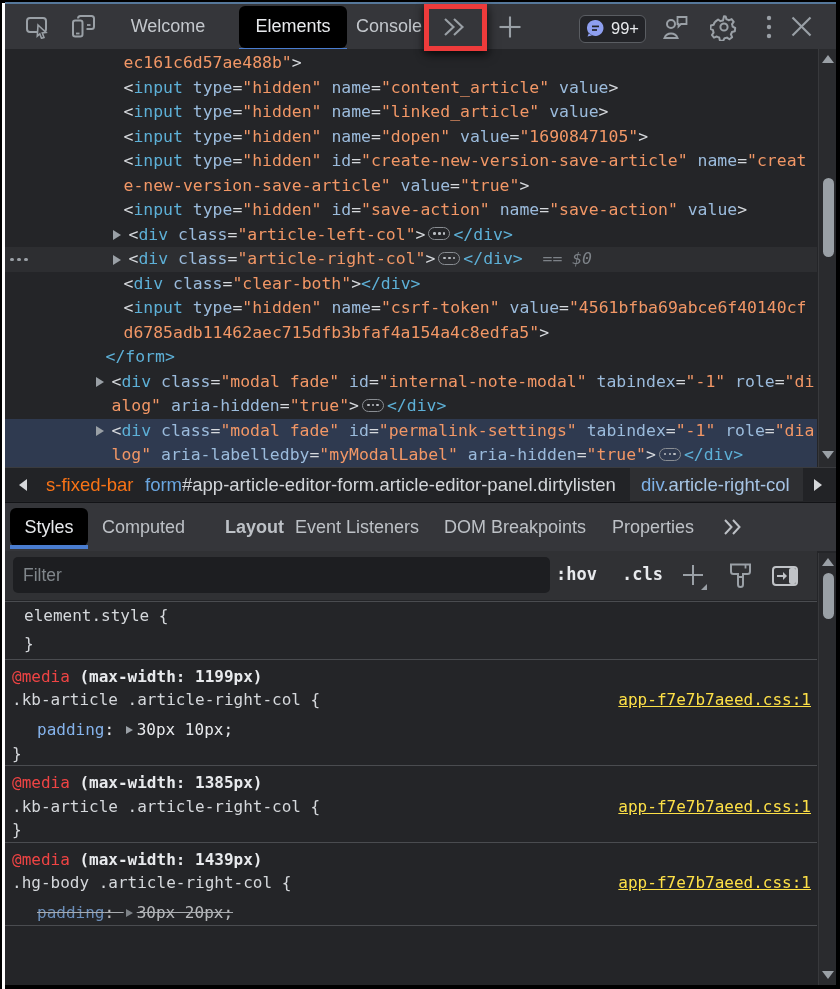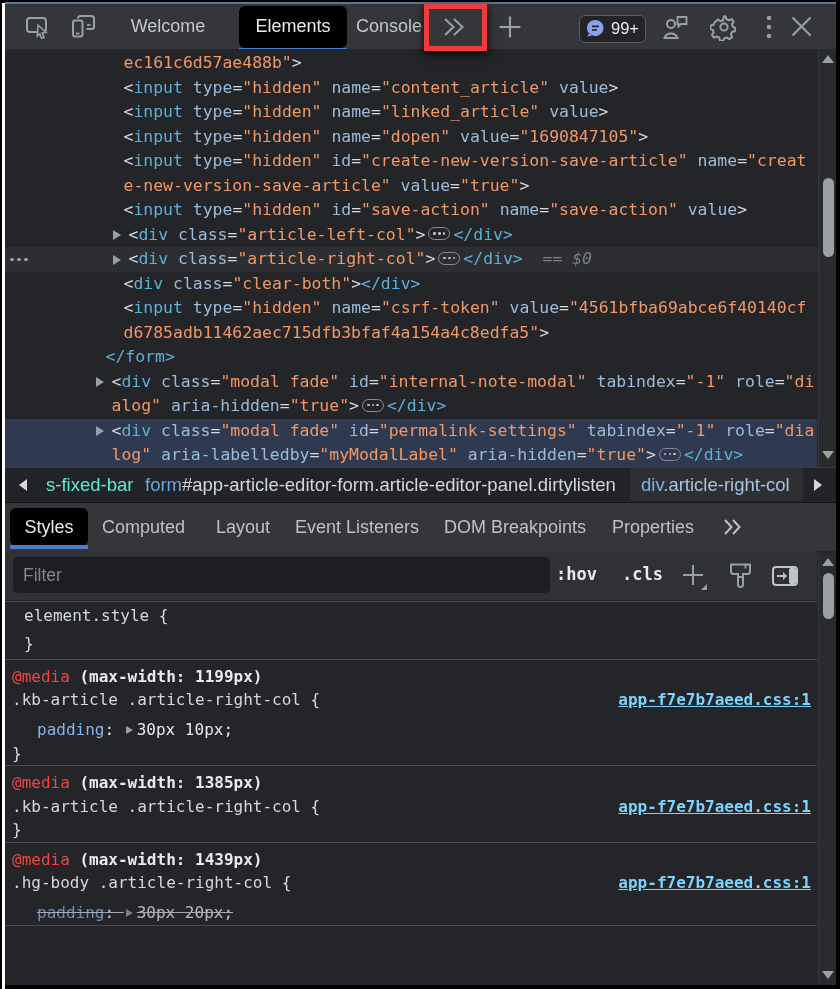--- a/index.html
+++ b/index.html
@@ -92,21 +92,21 @@
   .m-at{color:#ef4444;}
   .m-cond{color:#e8eaed;font-weight:bold;}
   .selline{height:23.5px;line-height:23.5px;padding-left:7px;position:relative;}
   .props{margin-top:6.5px;}
   .prop{height:23.5px;line-height:23.5px;padding-left:32px;}
   .p-name{color:#85b3ec;}
   .p-val{color:#e8eaed;}
   .p-exp{display:inline-block;width:0;height:0;border-top:4.5px solid transparent;
          border-bottom:4.5px solid transparent;border-left:7px solid #9aa0a6;margin:0 4px 1px 2px;}
   .prop.struck .strike{text-decoration:line-through;opacity:.75;}
-  .css-link{position:absolute;right:6px;top:0;color:#7dd3fc;text-decoration:underline;font-weight:bold;}
+  .css-link{position:absolute;right:6px;top:0;color:#fde047;text-decoration:underline;}
   .closebr{height:23.5px;line-height:23.5px;padding-left:7px;}
 
   svg{display:block;}
 </style>
 </head>
 <body>
 
 <div class="screen">
   <div class="white-strip"></div>
   <div class="top-blue"></div>
@@ -216,37 +216,37 @@
     <div class="vscroll" style="left:813px;top:45px;height:418px;">
       <div class="sc-up" style="top:6px;"></div>
       <div class="sc-thumb" style="top:129px;height:79px;"></div>
       <div class="sc-down" style="bottom:8px;"></div>
     </div>
 
     <div class="crumbs" id="crumbs">
       <div class="crumb3-bg"></div>
       <div class="crumb-left"></div>
       <div class="crumb-right"></div>
-    <div class="crumb" style="left: 41px;"><span class="c-rest" style="color: #5eead4;">s-fixed-bar</span></div>
+    <div class="crumb" style="left: 41px;"><span class="c-rest" style="color: #f97316;">s-fixed-bar</span></div>
         <div class="crumb" style="left: 140px;"><span class="c-tag">form</span><span class="c-rest">#app-article-editor-form.article-editor-panel.dirtylisten</span></div>
         <div class="crumb" style="left: 636px;"><span class="c-tag" style="color: rgb(127, 178, 232);">div</span><span class="c-rest" style="color: rgb(166, 196, 228);">.article-right-col</span></div>
       </div>
 
     <div class="sbtabs" id="sbtabs">
       <div class="sb-pill"></div>
       <div class="sb-underline"></div>
       <div class="sbtab" style="left:717px;width:30px;">
         <svg width="22" height="18" viewBox="0 0 22 18">
           <path d="M3 2 L9.5 9 L3 16" fill="none" stroke="#bdc1c6" stroke-width="2"></path>
           <path d="M11 2 L17.5 9 L11 16" fill="none" stroke="#bdc1c6" stroke-width="2"></path>
         </svg>
       </div>
     <div class="sbtab active" style="left: 5px; width: 78px; justify-content: center;">Styles</div>
         <div class="sbtab" style="left: 97px; text-align: right;">Computed</div>
-        <div class="sbtab" style="left: 211px;">Layout</div>
+        <div class="sbtab" style="left: 220px; font-weight: bold;">Layout</div>
         <div class="sbtab" style="left: 290px;">Event Listeners</div>
         <div class="sbtab" style="left: 607px;">Properties</div>
         <div class="sbtab" style="left: 439px;">DOM Breakpoints</div>
       </div>
 
     <div class="filterbar">
       <div class="filter-input"><span>Filter</span></div>
       <div class="fmono" style="left:551px;"><span>:hov</span></div>
       <div class="fmono" style="left:617px;"><span>.cls</span></div>
       <div class="tb-icon" style="left:671px;width:36px;height:49px;">

